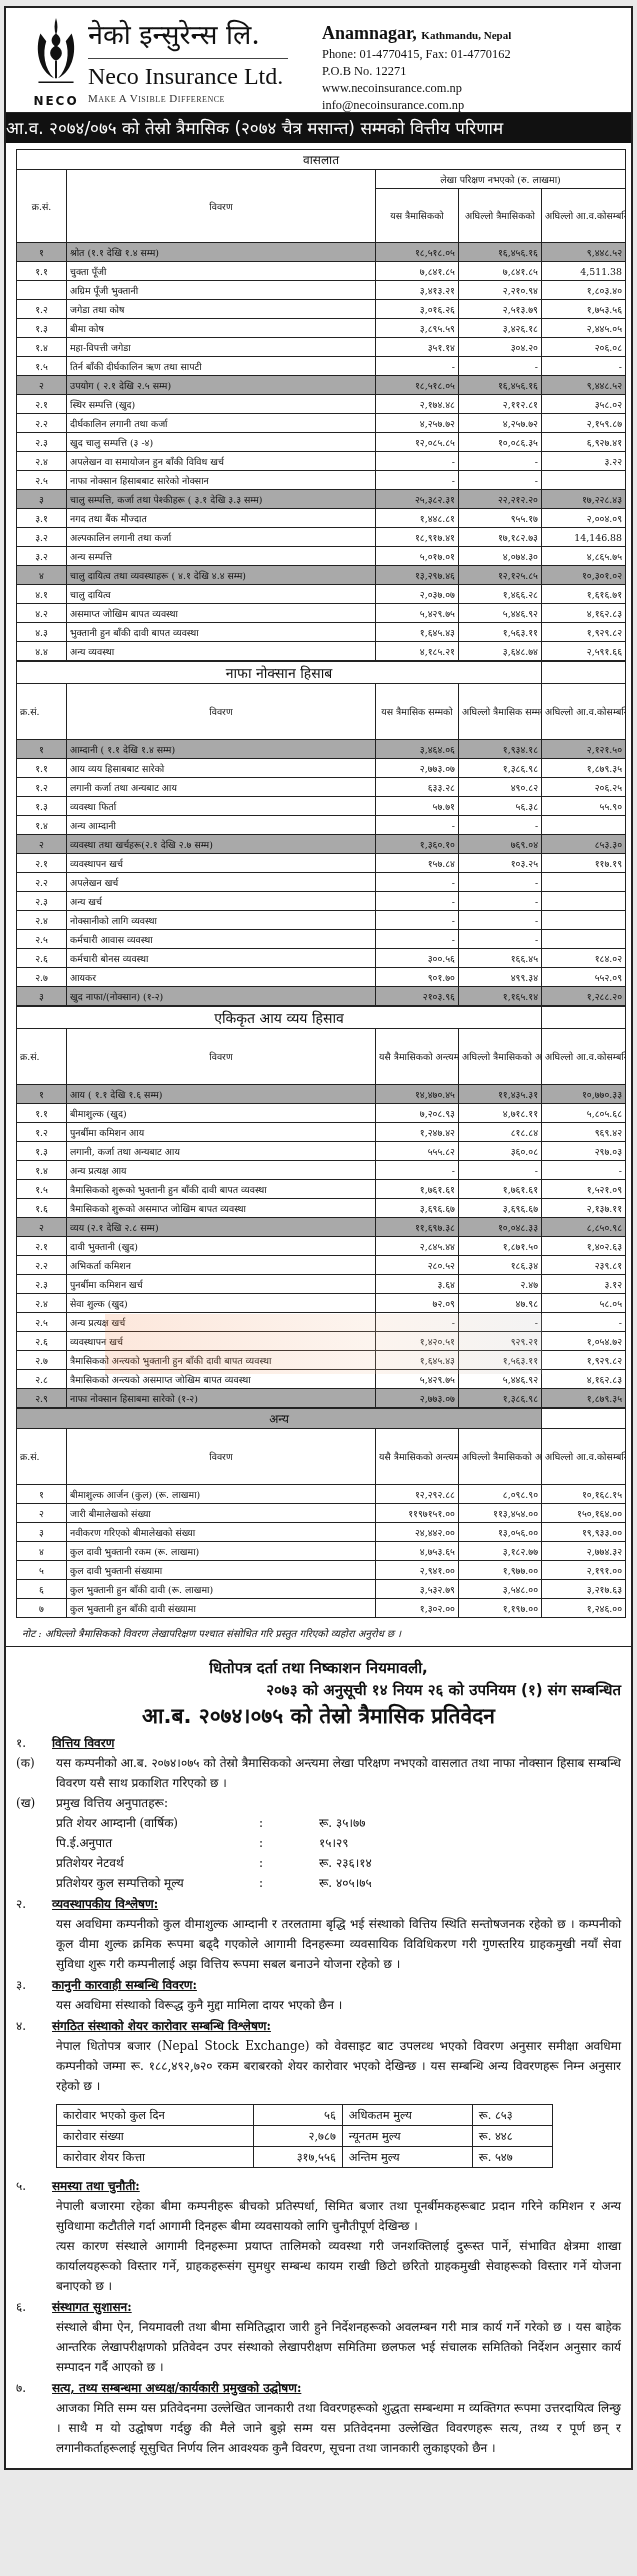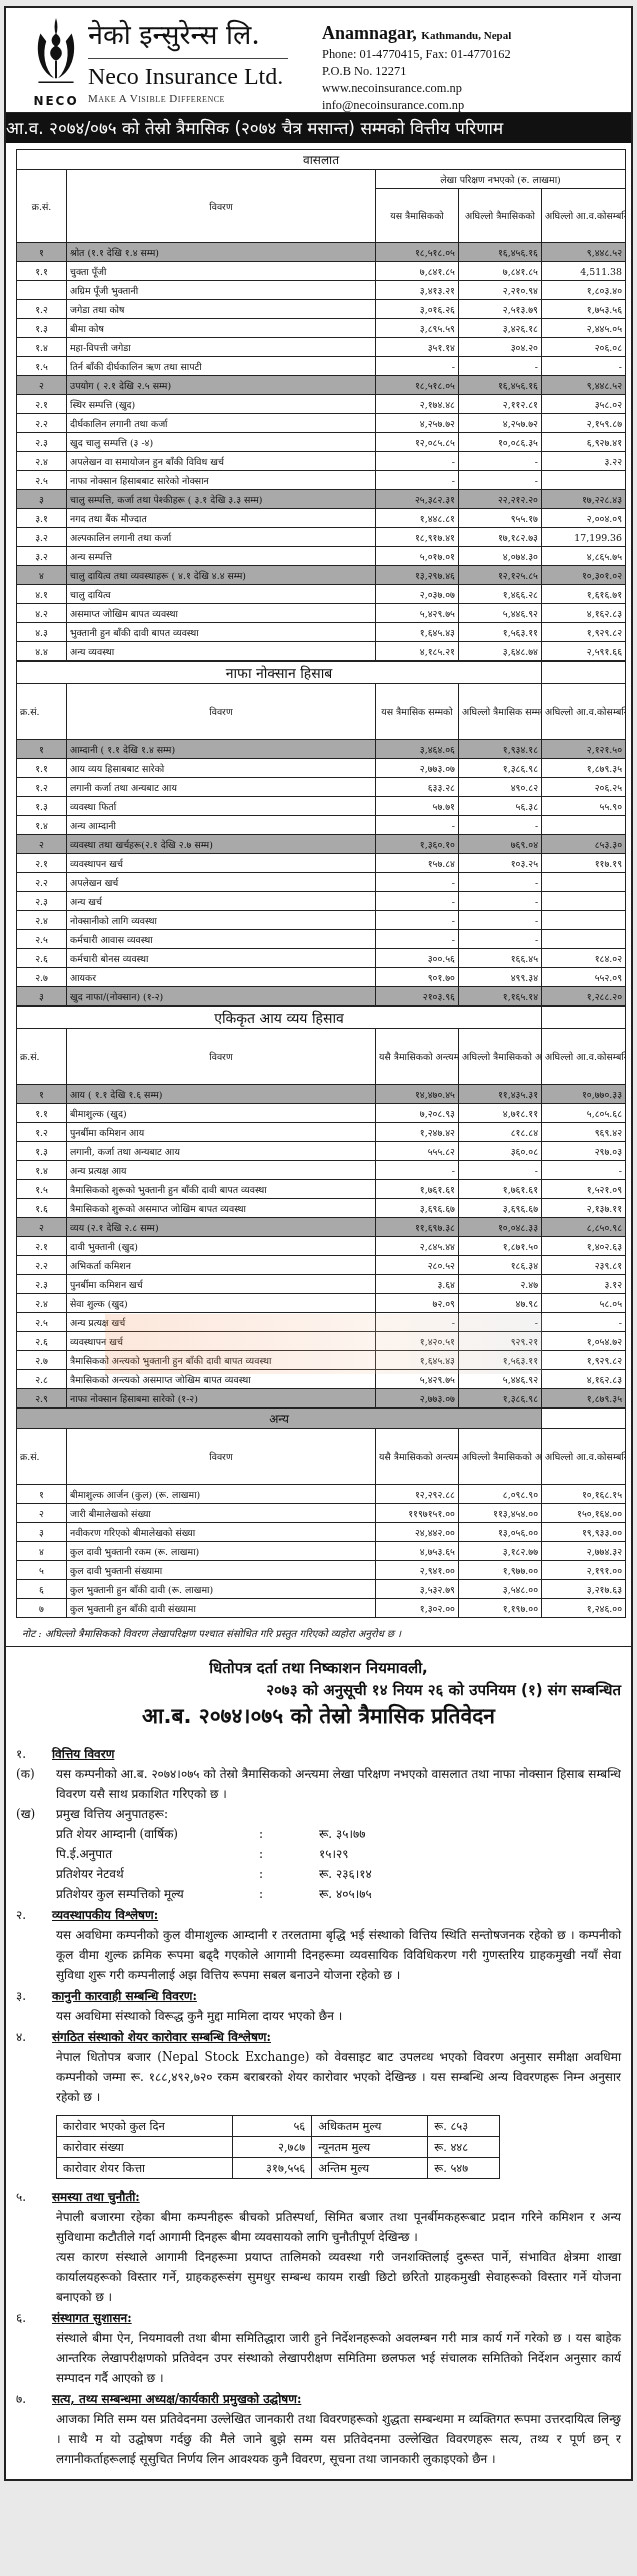--- a/index.html
+++ b/index.html
@@ -36,33 +36,33 @@
   th.colh { text-align: center; vertical-align: top; white-space: normal; line-height: 13px; padding-top: 3px; }
   th.colh.left { text-align: left; }
   tr.sum td { background: #a9a9a9; }
   th.grey { background: #a9a9a9; }
   
   .note { font-style: italic; font-size: 10px; padding: 8px 16px 6px 16px; border-bottom: 1px solid #222; }
   
   .report { padding: 10px 10px 10px 10px; font-size: 12px; line-height: 20px; }
   .rep-h1 { text-align: center; font-family: "DejaVu Sans", sans-serif; font-weight: bold; font-size: 15px; line-height: 22px; }
   .rep-h2 { text-align: right; font-family: "DejaVu Sans", sans-serif; font-weight: bold; font-size: 15px; line-height: 22px; }
-  .rep-h3 { text-align: center; font-family: "DejaVu Sans", sans-serif; font-weight: bold; font-size: 21px; line-height: 30px; margin-bottom: 13px; }
+  .rep-h3 { text-align: center; font-family: "DejaVu Sans", sans-serif; font-weight: bold; font-size: 21px; line-height: 30px; margin-bottom: 2px; }
   .sec { display: flex; margin-top: 1px; }
   .sec-num { width: 36px; }
   .sec-head { text-decoration: underline; font-weight: bold; }
   .para { padding-left: 40px; text-align: justify; }
   .sub { display: flex; }
   .sub-lab { width: 40px; }
   .sub-body { flex: 1; text-align: justify; }
   .ratio { display: flex; padding-left: 40px; }
   .ratio .rl { width: 203px; }
   .ratio .rc { width: 60px; }
   .ratio .rv { }
-  table.trade { margin: 8px 8px 8px 40px; width: 444px; border-collapse: collapse; font-size: 11.4px; }
+  table.trade { margin: 8px 8px 8px 40px; width: 497px; border-collapse: collapse; font-size: 11.4px; }
   table.trade td { border: 1px solid #222; padding: 0 6px; height: 19px; }
   table.trade td.num { text-align: right; }
   .watermark { position: absolute; left: 99px; top: 1171px; width: 437px; height: 60px; opacity: 0.18; background: linear-gradient(90deg, #f07a3a, #f2c3a0 60%, #bdbdbd); pointer-events: none; }
   .rel { position: relative; }
 </style>
 </head>
 <body>
 
 <div class="page rel">
   <div class="frame">
@@ -229,21 +229,21 @@
               <td>नगद तथा बैंक मौज्दात</td>
               <td class="num">१,४४८.८१</td>
               <td class="num">९५५.१७</td>
               <td class="num">२,००४.०९</td>
             </tr>
             <tr>
               <td class="sn">३.२</td>
               <td>अल्पकालिन लगानी तथा कर्जा</td>
               <td class="num">१८,९१७.४१</td>
               <td class="num">१७,१८२.७३</td>
-              <td class="num">17,199.36</td>
+              <td class="num">14,146.88</td>
             </tr>
             <tr>
               <td class="sn">३.२</td>
               <td>अन्य सम्पत्ति</td>
               <td class="num">५,०१७.०१</td>
               <td class="num">४,०७४.३०</td>
               <td class="num">४,८६५.७५</td>
             </tr>
             <tr class="sum">
               <td class="sn">४</td>

